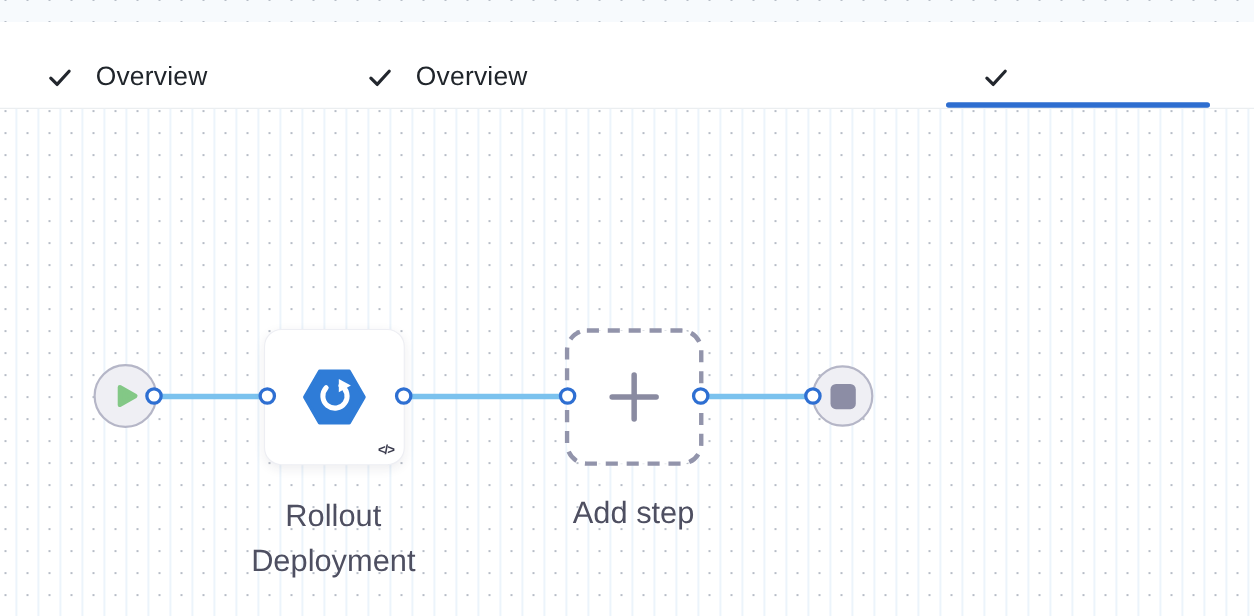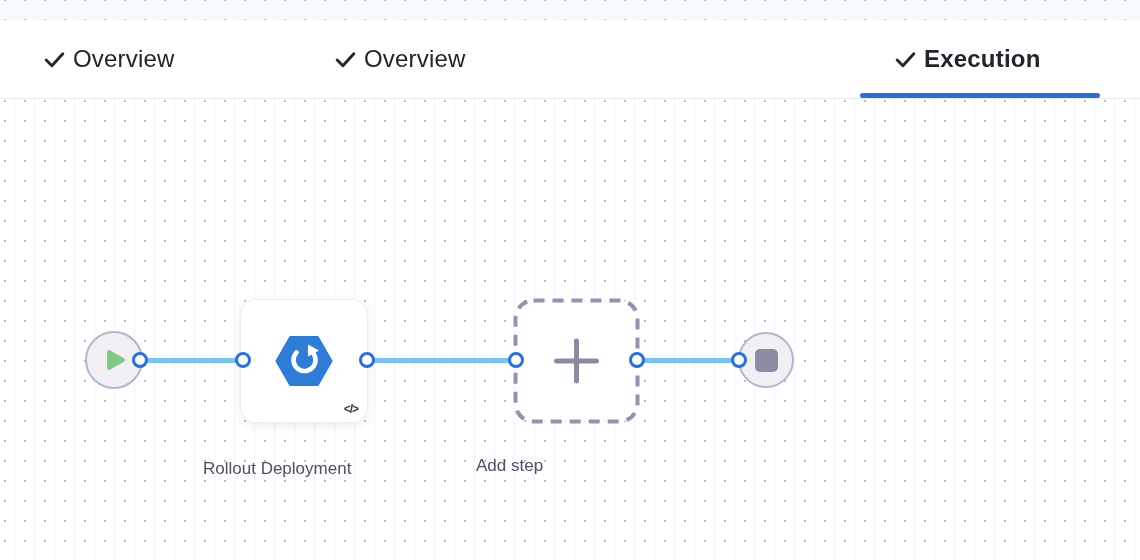--- a/index.html
+++ b/index.html
@@ -18,22 +18,22 @@
   }
 
   
   .tabbar {
     position:absolute; left:0; top:20px; width:1140px; height:79px;
     background:#ffffff;
     border-bottom:1px solid #e7eaee;
     box-shadow:0 1px 2px rgba(30,40,50,0.04);
   }
   .tab {
-    position:absolute; top:0; height:78px;
-    display:flex; align-items:center; gap:6px;
+    position:absolute; top:11px; height:78px;
+    display:flex; align-items:center; gap:20px;
     cursor:pointer;
   }
   .tab-label {
     font-size:24px; font-weight:500; color:#20252b; letter-spacing:0.2px;
     white-space:nowrap;
   }
   .tab.active .tab-label { font-weight:700; }
   .check { width:25px; height:25px; display:inline-flex; }
   .tab-underline {
     position:absolute; left:860px; bottom:0; width:240px; height:5px;
@@ -85,22 +85,22 @@
   }
 
   
   .add-step {
     position:absolute; left:513px; top:199px; width:127px; height:126px;
     cursor:pointer;
   }
 
   
   .node-label {
-    position:absolute; text-align:left;
-    font-size:17px; color:#4e4f61; line-height:41px;
+    position:absolute; text-align:center;
+    font-size:28px; color:#4e4f61; line-height:41px;
   }
   .label-rollout { left:203px; top:349px; width:200px; }
   .label-addstep { left:476px; top:346px; width:200px; }
 </style>
 </head>
 <body>
 
 <div class="page">
 
   <div class="top-strip"></div>
@@ -125,21 +125,20 @@
       <span class="tab-label">Overview</span>
     </div>
 
 
     <div class="tab active" style="left:893px">
       <span class="check">
         <svg viewBox="0 0 24 24" width="25" height="25">
             <path d="M4 12.5 L9.5 18 L20 6.5" fill="none" stroke="#23272e" stroke-width="2.8" stroke-linecap="round" stroke-linejoin="round"></path>
           </svg>
       </span>
-      <span class="tab-label">Execution</span>
     </div>
 
     <div class="tab-underline"></div>
   </div>
 
   <div class="canvas">
 
     <div class="connector" style="left:140px; width:106px;"></div>
     <div class="connector" style="left:367px; width:150px;"></div>
     <div class="connector" style="left:637px; width:103px;"></div>

